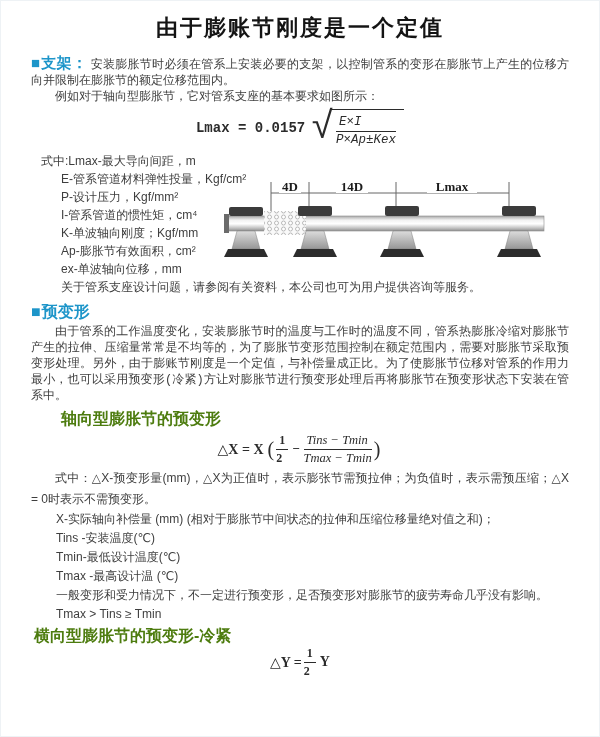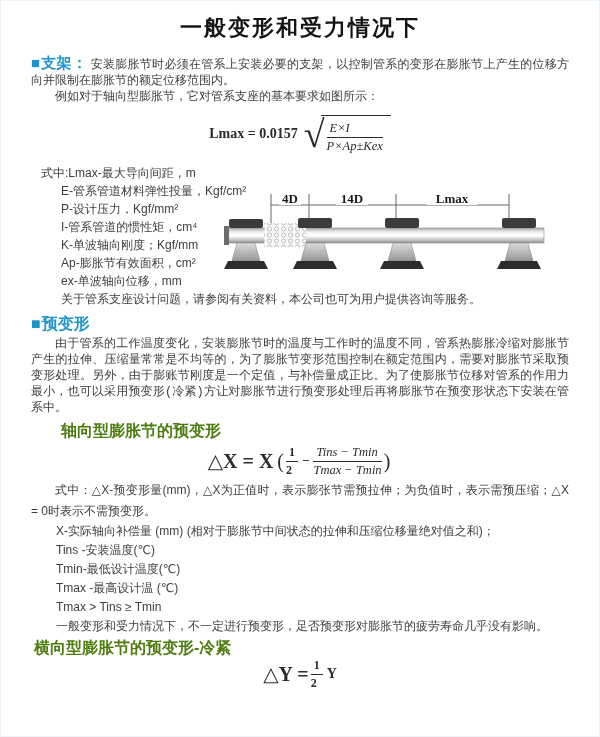--- a/index.html
+++ b/index.html
@@ -19,21 +19,21 @@
   p { margin:0; }
   .body-text { font-size:12px; line-height:16px; text-align:justify; color:#3e3e3e; }
   .indent { text-indent:2em; }
 
   .sec1-p1 { margin-top:12px; }
   .inline-header { font-size:15px; font-weight:bold; color:#1d95c9; }
   .marker { font-size:15px; color:#1d95c9; margin-right:1px; }
 
   
   .formula { display:flex; justify-content:center; align-items:center; font-family:"Liberation Serif","DejaVu Serif",serif; color:#2b2b2b; }
-  .formula-1 { margin:10px 0; height:40px; }
+  .formula-1 { margin:4px 0; height:40px;font-family:Liberation Mono, monospace; }
   .f-prefix { font-size:14px; font-weight:bold; margin-right:6px; }
   .sqrt { display:inline-flex; align-items:center; }
   .sqrt-sign { font-size:38px; line-height:0.9; font-weight:400; color:#2b2b2b; }
   .sqrt-body { border-top:1.6px solid #2b2b2b; margin-left:-4px; padding:2px 8px 0 6px; }
   .frac { display:inline-flex; flex-direction:column; align-items:stretch; text-align:left; line-height:1.2; }
   .frac .num { border-bottom:1px solid #2b2b2b; padding:0 3px 1px; }
   .frac .den { padding-top:1px; }
   .frac-italic { font-style:italic; font-size:12.5px; }
   .frac-upright { font-size:12px; font-weight:bold; }
   .paren { font-size:20px; padding:0 2px; }
@@ -46,31 +46,31 @@
   .diagram-box { position:absolute; top:26px; right:0; width:345px; height:96px; }
 
   
   .sec-header { margin-top:6px; font-size:16px; font-weight:bold; color:#1d95c9; line-height:20px; }
   .sec-header .marker { font-size:16px; }
   .sec2-body { margin-top:2px;font-family:Liberation Mono, monospace; }
   .sub-heading { font-size:16px; font-weight:bold; color:#4d7c0f; line-height:20px; }
   .sub-heading-1 { margin:5px 0 0 30px; }
   .sub-heading-2 { margin:2px 0 0 3px; }
   .formula-2 { margin:3px 0 2px; height:34px; }
-  .f-prefix-sm { font-size:20px; font-weight:bold; margin-right:2px; }
+  .f-prefix-sm { font-size:14px; font-weight:bold; margin-right:2px; }
   .axial-line { font-size:12px; line-height:19px; margin-left:25px; }
   .axial-p { line-height:21px; }
   .formula-3 { margin:2px 0 4px; height:28px; }
   .f-suffix { font-size:14px; font-weight:bold; margin-left:4px; }
 </style>
 </head>
 <body>
 
 <div class="page">
-  <div class="doc-title">一般变形和受力情况下</div>
+  <div class="doc-title">由于膨账节刚度是一个定值</div>
 
   <div class="content">
 
     <p class="body-text sec1-p1"><span class="marker">■</span><span class="inline-header">支架：</span>
       <span>安装膨胀节时必须在管系上安装必要的支架，以控制管系的变形在膨胀节上产生的位移方向并限制在膨胀节的额定位移范围内。</span></p>
     <p class="body-text indent">例如对于轴向型膨胀节，它对管系支座的基本要求如图所示：</p>
 
     <div class="formula formula-1">
       <span class="f-prefix">Lmax = 0.0157</span>
       <span class="sqrt">
@@ -184,22 +184,22 @@
         <span class="den">Tmax − Tmin</span>
       </span>
       <span class="paren">)</span>
     </div>
 
     <p class="body-text indent axial-p">式中：△X-预变形量(mm)，△X为正值时，表示膨张节需预拉伸；为负值时，表示需预压缩；△X = 0时表示不需预变形。</p>
     <div class="axial-line">X-实际轴向补偿量 (mm) (相对于膨胀节中间状态的拉伸和压缩位移量绝对值之和)；</div>
     <div class="axial-line">Tins -安装温度(℃)</div>
     <div class="axial-line">Tmin-最低设计温度(℃)</div>
     <div class="axial-line">Tmax -最高设计温 (℃)</div>
+    <div class="axial-line">一般变形和受力情况下，不一定进行预变形，足否预变形对膨胀节的疲劳寿命几乎没有影响。</div>
     <div class="axial-line">Tmax &gt; Tins ≥ Tmin</div>
-    <div class="axial-line">一般变形和受力情况下，不一定进行预变形，足否预变形对膨胀节的疲劳寿命几乎没有影响。</div>
 
     <div class="sub-heading sub-heading-2">横向型膨胀节的预变形-冷紧</div>
 
     <div class="formula formula-3">
       <span class="f-prefix-sm">△Y =</span>
       <span class="frac frac-upright">
         <span class="num">1</span>
         <span class="den">2</span>
       </span>
       <span class="f-suffix">Y</span>

